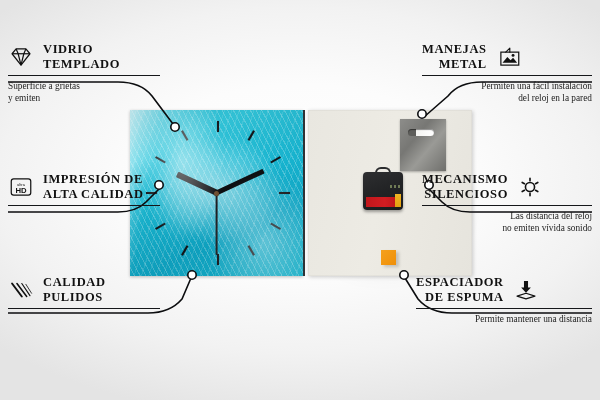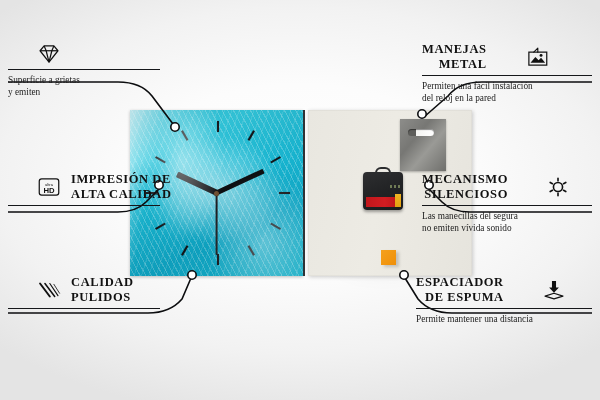--- a/index.html
+++ b/index.html
@@ -109,22 +109,22 @@
     letter-spacing:.6px; color:#111; white-space:nowrap;
   }
   .title .l2 { display:block; }
   .callout.left  .title { text-align:left; }
   .callout.right .title { text-align:right; }
   .rule { height:1.4px; background:#15171a; margin:3px 0 4px; }
   .desc {
     font-family:"Liberation Serif", serif;
     font-size:9.3px; line-height:1.3; color:#1d1d1d; white-space:nowrap;
   }
-  .callout.right .desc { }
-  .ico { width:26px; height:24px; flex:0 0 26px;margin-left:28px; }
+  .callout.right .desc { text-align:right; }
+  .ico { width:26px; height:24px; flex:0 0 26px; }
   .ico svg { display:block; width:100%; height:100%; }
 
   
   #wires { position:absolute; inset:0; width:600px; height:400px; pointer-events:none; }
 </style>
 </head>
 <body>
 
 <div id="product">
   <div class="panel-shadow"></div>
@@ -189,20 +189,24 @@
     <span class="ico">
       <svg viewBox="0 0 32 28">
         <g fill="none" stroke="#111" stroke-width="1.5" stroke-linejoin="round">
           <path d="M5,10 L10,4 L22,4 L27,10 L16,24 Z"></path>
           <path d="M5,10 L27,10"></path>
             <path d="M10,4 L12.5,10 L16,24"></path>
             <path d="M22,4 L19.5,10 L16,24"></path>
         </g>
       </svg>
     </span>
+    <span class="title">
+      <span>VIDRIO</span>
+      <span class="l2">TEMPLADO</span>
+    </span>
   </div>
   <div class="rule"></div>
   <div class="desc">
     <span>Superficie a grietas</span><br>
     <span>y emiten</span>
   </div>
 </div>
 
 <div class="callout left" style="left:8px; top:172px; width:152px;">
   <div class="head">
@@ -275,21 +279,21 @@
           <circle cx="16" cy="14" r="5.6"></circle>
           <path d="M16,3.2 L16,6.4 M16,21.6 L16,24.8
                    M6.4,8.4 L9.2,10 M22.8,18 L25.6,19.6
                    M6.4,19.6 L9.2,18 M22.8,10 L25.6,8.4"></path>
         </g>
       </svg>
     </span>
   </div>
   <div class="rule"></div>
   <div class="desc">
-    <span>Las manecillas del segura</span><br>
+    <span>Las distancia del reloj</span><br>
     <span>no emiten vívida sonido</span>
   </div>
 </div>
 
 <div class="callout right" style="right:8px; top:275px; width:176px;">
   <div class="head">
     <span class="title">
       <span>ESPACIADOR</span>
       <span class="l2">DE ESPUMA</span>
     </span>

